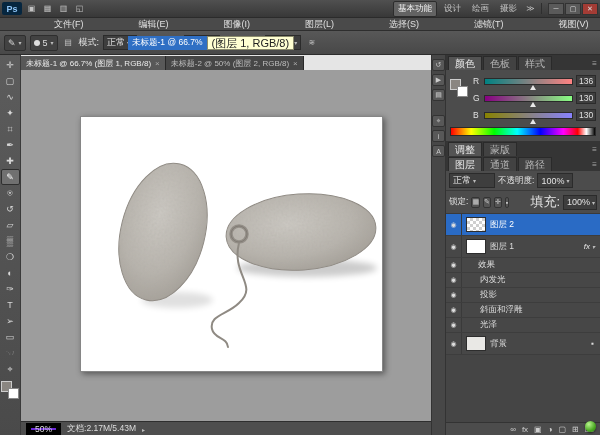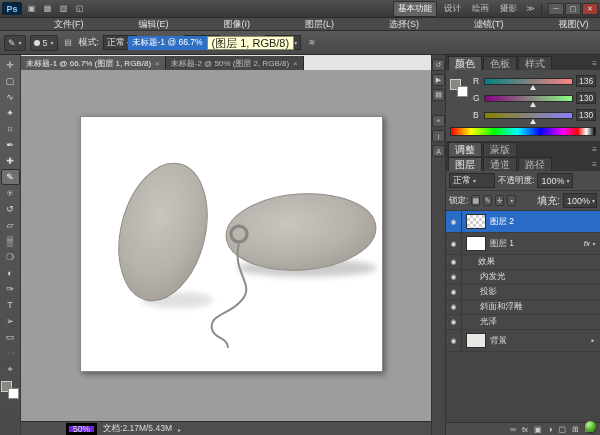--- a/index.html
+++ b/index.html
@@ -39,21 +39,21 @@
 .sw-bg{position:absolute;bottom:0;right:0;width:11px;height:11px;background:#fff;border:1px solid #888;}
 .center{flex:1;display:flex;flex-direction:column;min-width:0;}
 .tabbar{height:15px;background:#e5e5e5;display:flex;align-items:flex-end;overflow:hidden;}
 .doc-tab{height:14px;display:flex;align-items:center;gap:4px;padding:0 5px;font-size:8px;border-right:1px solid #282828;white-space:nowrap;}
 .doc-tab.active{background:#585858;color:#ececec;}
 .doc-tab.inactive{background:#464646;color:#bdbdbd;}
 .tab-close{font-size:8px;color:#aaa;}
 .canvas{flex:1;background:#9d9d9d;position:relative;overflow:hidden;}
 .document{position:absolute;left:59px;top:46px;width:303px;height:256px;background:#fff;box-shadow:2px 2px 6px rgba(0,0,0,.45);border:1px solid #868686;}
 .statusbar{height:15px;background:#4e4e4e;border-top:1px solid #2e2e2e;display:flex;align-items:center;gap:6px;padding:0 5px;font-size:8.5px;color:#ddd;}
-.zoom-box{background:#6d28d9;border:3px solid #000000;padding:0 4px;height:12px;display:flex;align-items:center;margin-left:40px;}
+.zoom-box{background:#6d28d9;border:5px solid #000000;padding:0 4px;height:12px;display:flex;align-items:center;}
 
 .dockstrip{width:15px;background:#474747;border-left:1px solid #333;border-right:1px solid #333;display:flex;flex-direction:column;align-items:center;padding-top:4px;gap:3px;flex:none;}
 .dock-icon{width:13px;height:12px;background:#585858;border:1px solid #333;border-radius:2px;font-size:7px;color:#ccc;display:flex;align-items:center;justify-content:center;}
 .dock-gap{height:8px;}
 .panels{width:154px;background:#4c4c4c;display:flex;flex-direction:column;flex:none;}
 .pgroup-header{height:15px;background:#353535;display:flex;align-items:flex-end;padding-left:2px;gap:1px;flex:none;}
 .ptab{height:14px;padding:0 6px;font-size:10px;display:flex;align-items:center;background:#424242;color:#b8b8b8;border:1px solid #2a2a2a;border-bottom:none;white-space:nowrap;margin-top:28px;}
 .ptab.active{background:#545454;color:#eaeaea;}
 .pmenu{margin-left:auto;color:#aaa;font-size:8px;padding:0 3px 2px 0;}
 .color-content{padding:5px 4px 2px 4px;display:flex;gap:5px;background:#4c4c4c;}
@@ -319,21 +319,21 @@
           <span>100%</span>
           <span class="arrow">▾</span>
         </div>
       </div>
       <div class="lctrl">
         <span class="opt-label" style="font-size:8.5px;">锁定:</span>
         <span class="lockbox">▦</span>
         <span class="lockbox">✎</span>
         <span class="lockbox">✛</span>
         <span class="lockbox">▪</span>
-        <span class="opt-label" style="font-size:10px;margin-left:18px;">填充:</span>
+        <span class="opt-label" style="font-size:13px;margin-left:18px;">填充:</span>
         <div class="combo">
           <span>100%</span>
           <span class="arrow">▾</span>
         </div>
       </div>
 
       <div class="layerlist">
         <div class="lrow selected">
           <div class="eye-cell">
               <span>◉</span>

